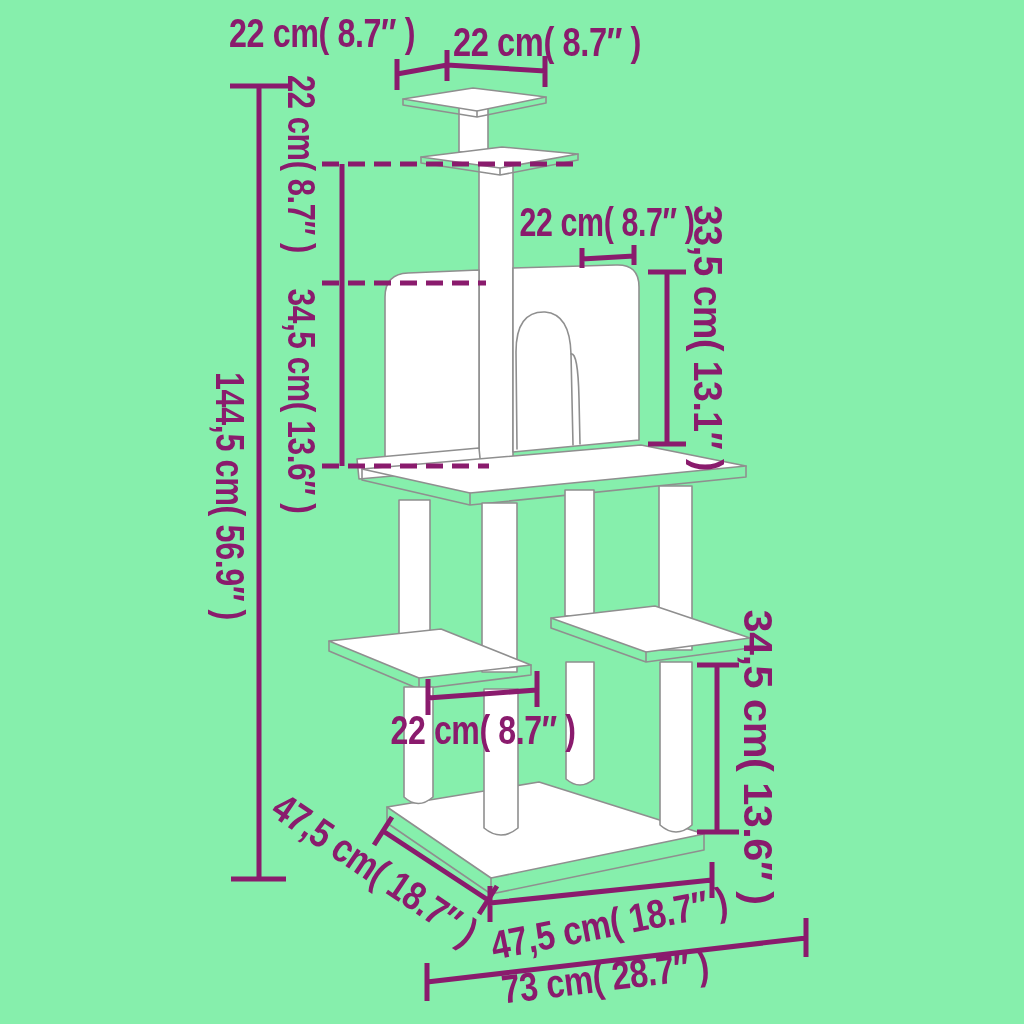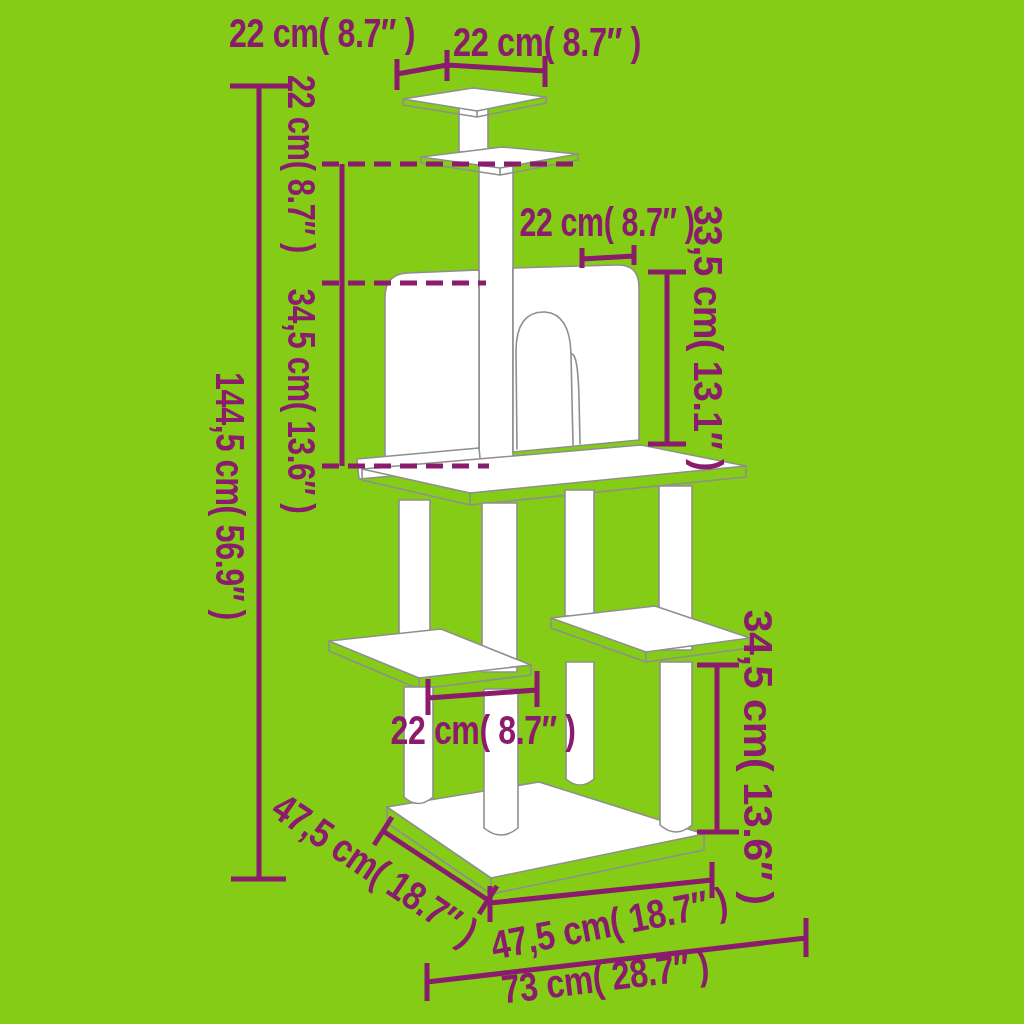--- a/index.html
+++ b/index.html
@@ -1,16 +1,16 @@
 <!DOCTYPE html>
 <html><head>
 <meta charset="utf-8">
 <style>
   html,body{margin:0;padding:0;background:#ffffff;}
-  #stage{position:relative;width:1024px;height:1024px;background:#84cc16;overflow:hidden;
+  #stage{position:relative;width:1024px;height:1024px;background:#86efac;overflow:hidden;
          font-family:"Liberation Sans", sans-serif;}
   svg{display:block;}
   .tree{stroke:#8f8f8f;stroke-width:1.6;fill:#ffffff;stroke-linejoin:round;stroke-linecap:round;}
   .tree-open{stroke:#8f8f8f;stroke-width:1.6;fill:none;stroke-linejoin:round;stroke-linecap:round;}
   .dim{stroke:#8a1b6d;stroke-width:5;fill:none;stroke-linecap:butt;}
   .dim-dash{stroke:#8a1b6d;stroke-width:5;fill:none;stroke-dasharray:17 9;}
   .lbl{fill:#8a1b6d;font-weight:700;font-size:40px;letter-spacing:-0.5px;}
   .lbl-sm{font-size:38px;}
 </style>
 </head>

